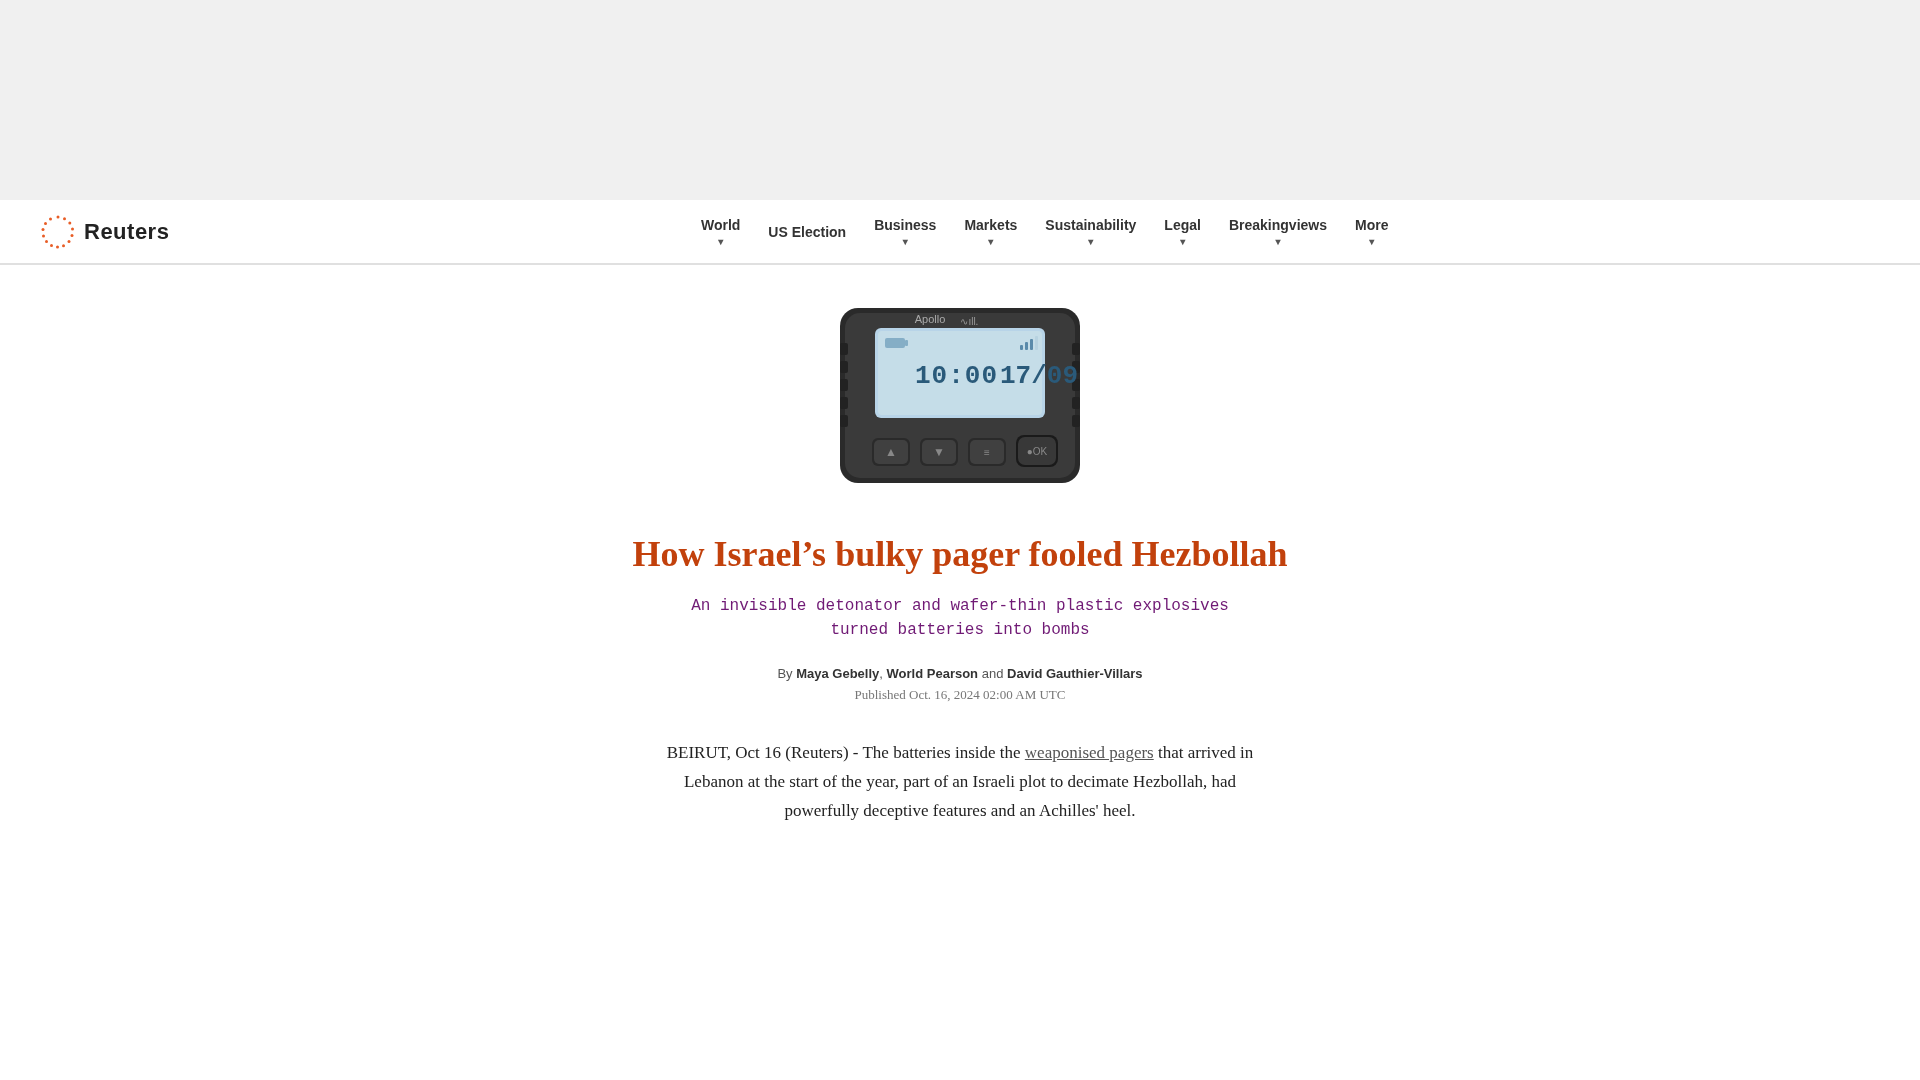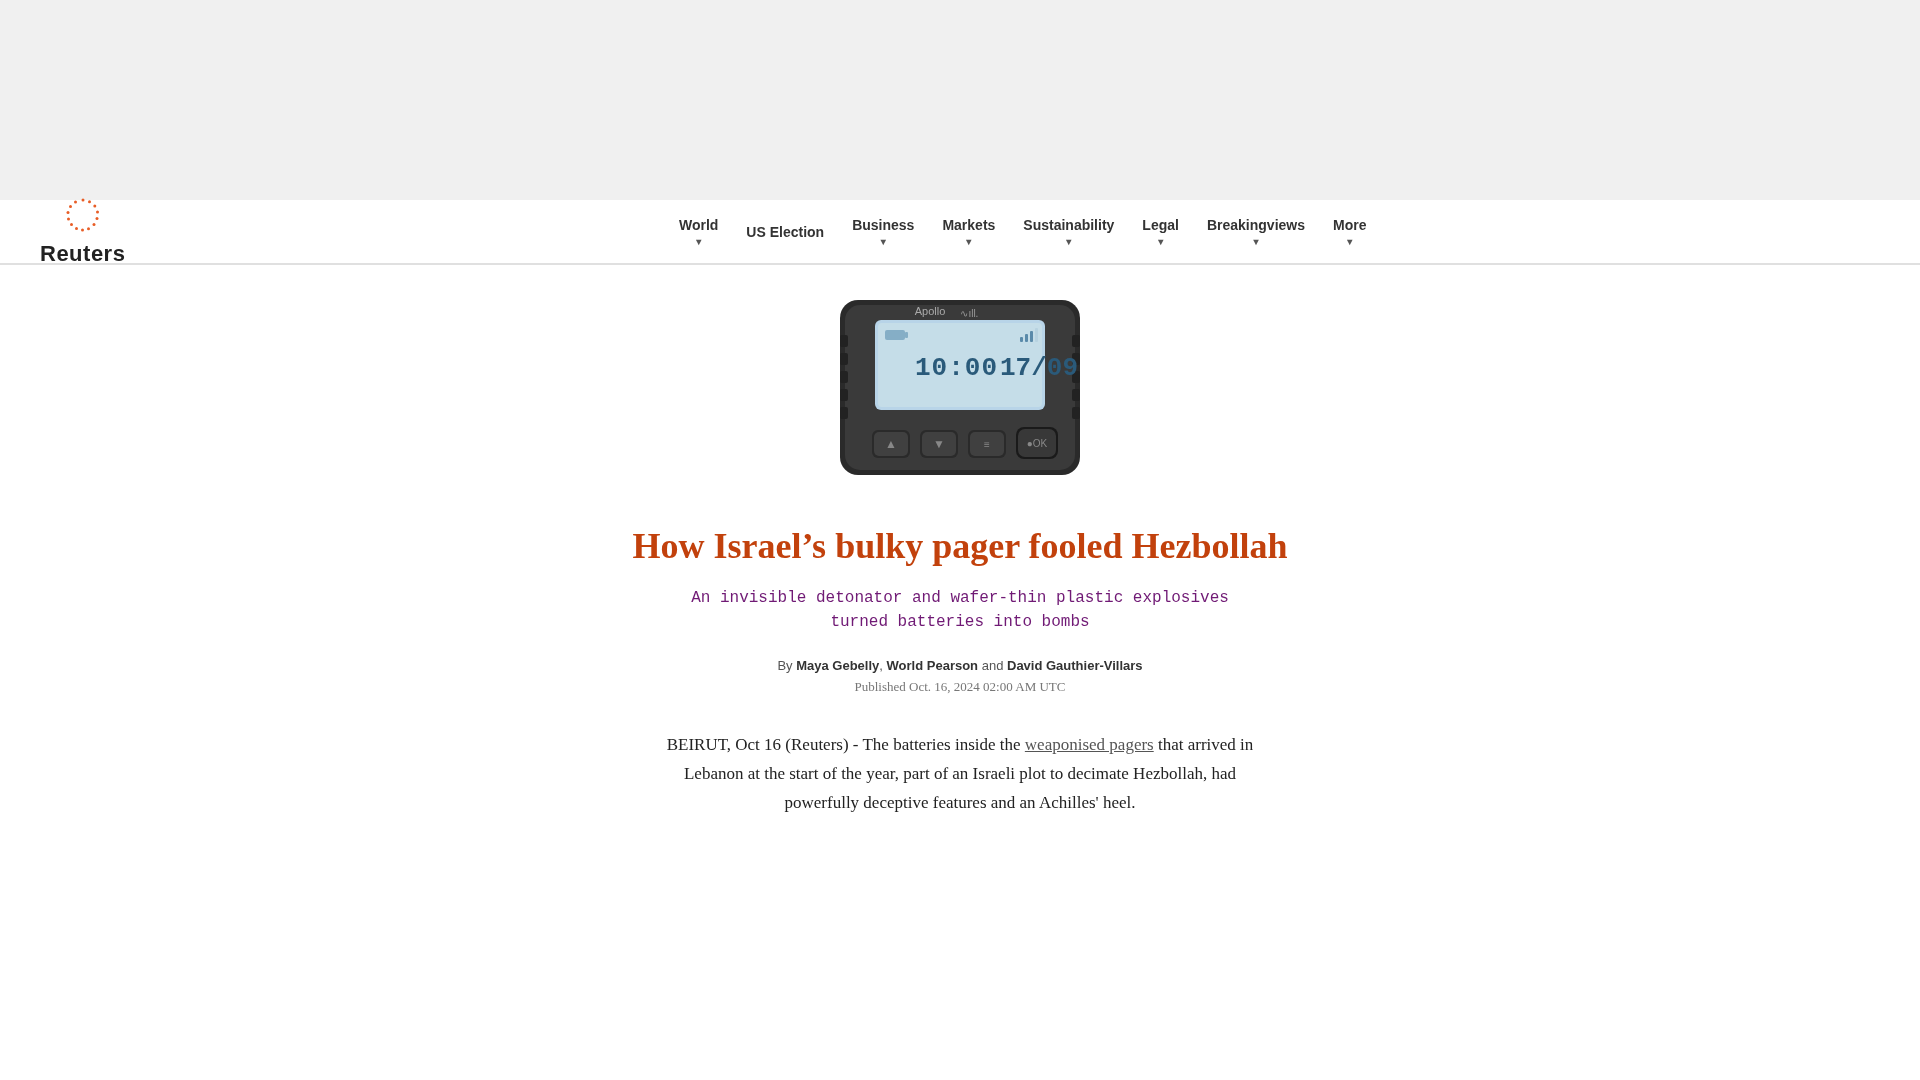--- a/index.html
+++ b/index.html
@@ -26,21 +26,20 @@
       position: relative;
     }
 
     .logo-area {
       display: flex;
       align-items: center;
       gap: 8px;
       text-decoration: none;
       color: #333;
       margin-right: 40px;
-      flex-direction: column;
     }
 
     .logo-icon {
       width: 36px;
       height: 36px;
     }
 
     .logo-text {
       font-family: Arial, sans-serif;
       font-size: 22px;
@@ -75,21 +74,21 @@
     }
 
     .chevron {
       font-size: 10px;
       color: #555;
     }
 
     
     .main-content {
       max-width: 900px;
-      margin: 0 auto;
+      margin: 8px auto;
       padding: 30px 20px 60px;
       text-align: center;
     }
 
     .hero-image-container {
       margin-bottom: 30px;
       display: flex;
       justify-content: center;
     }
 

